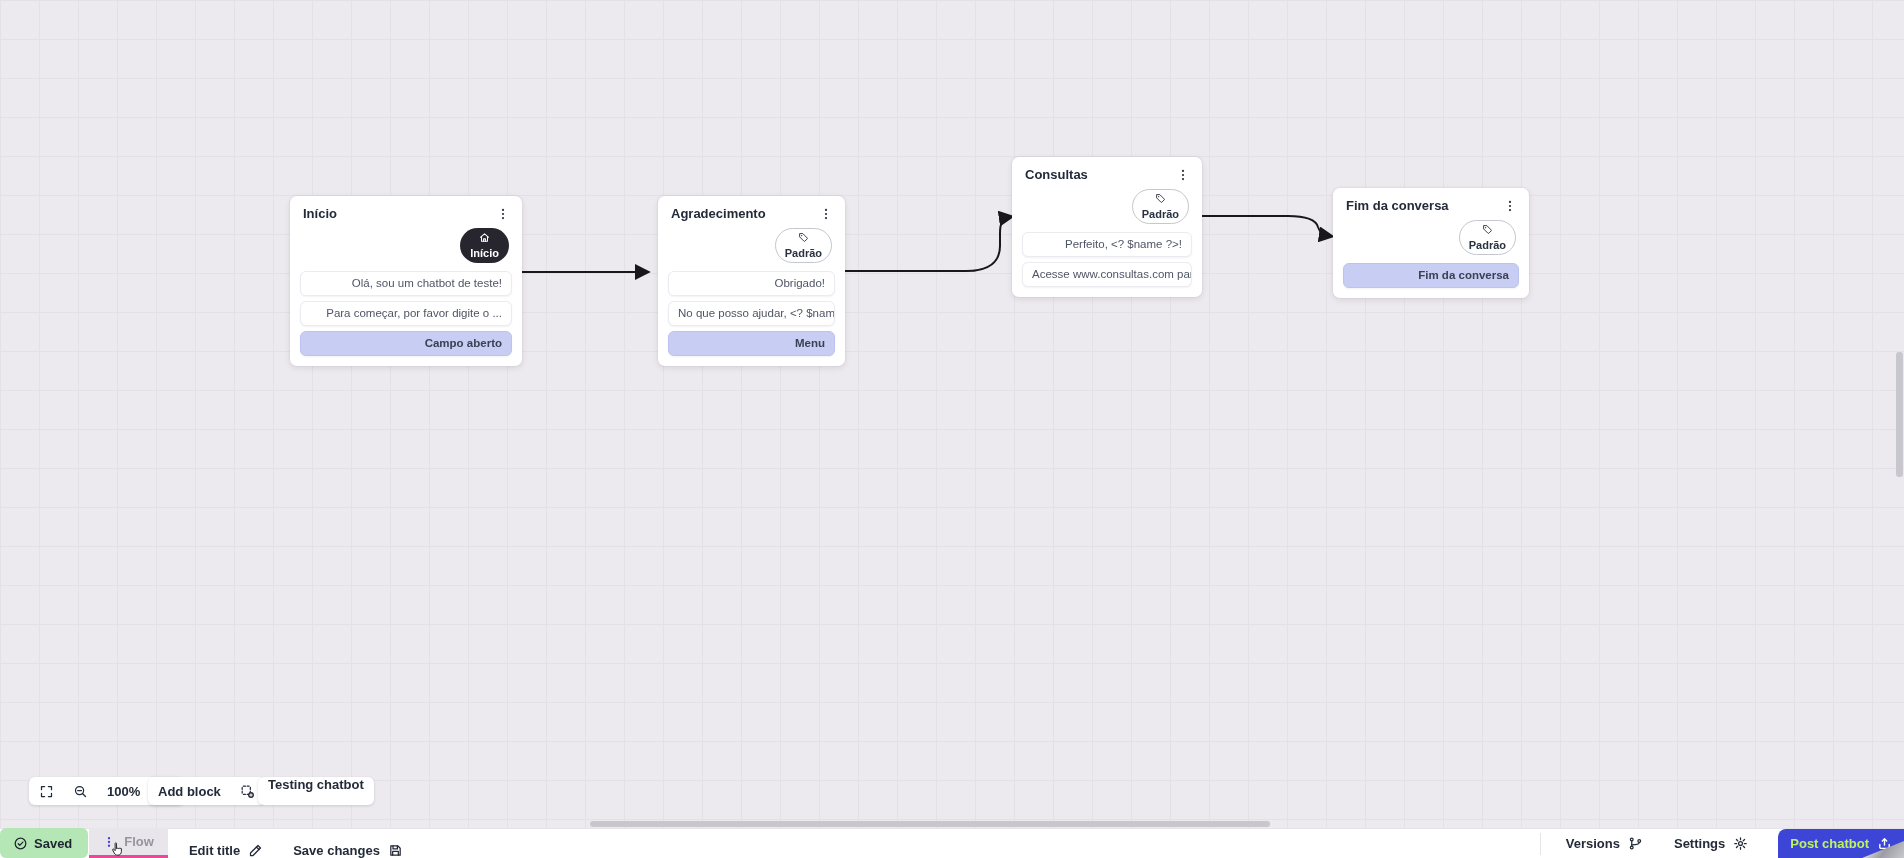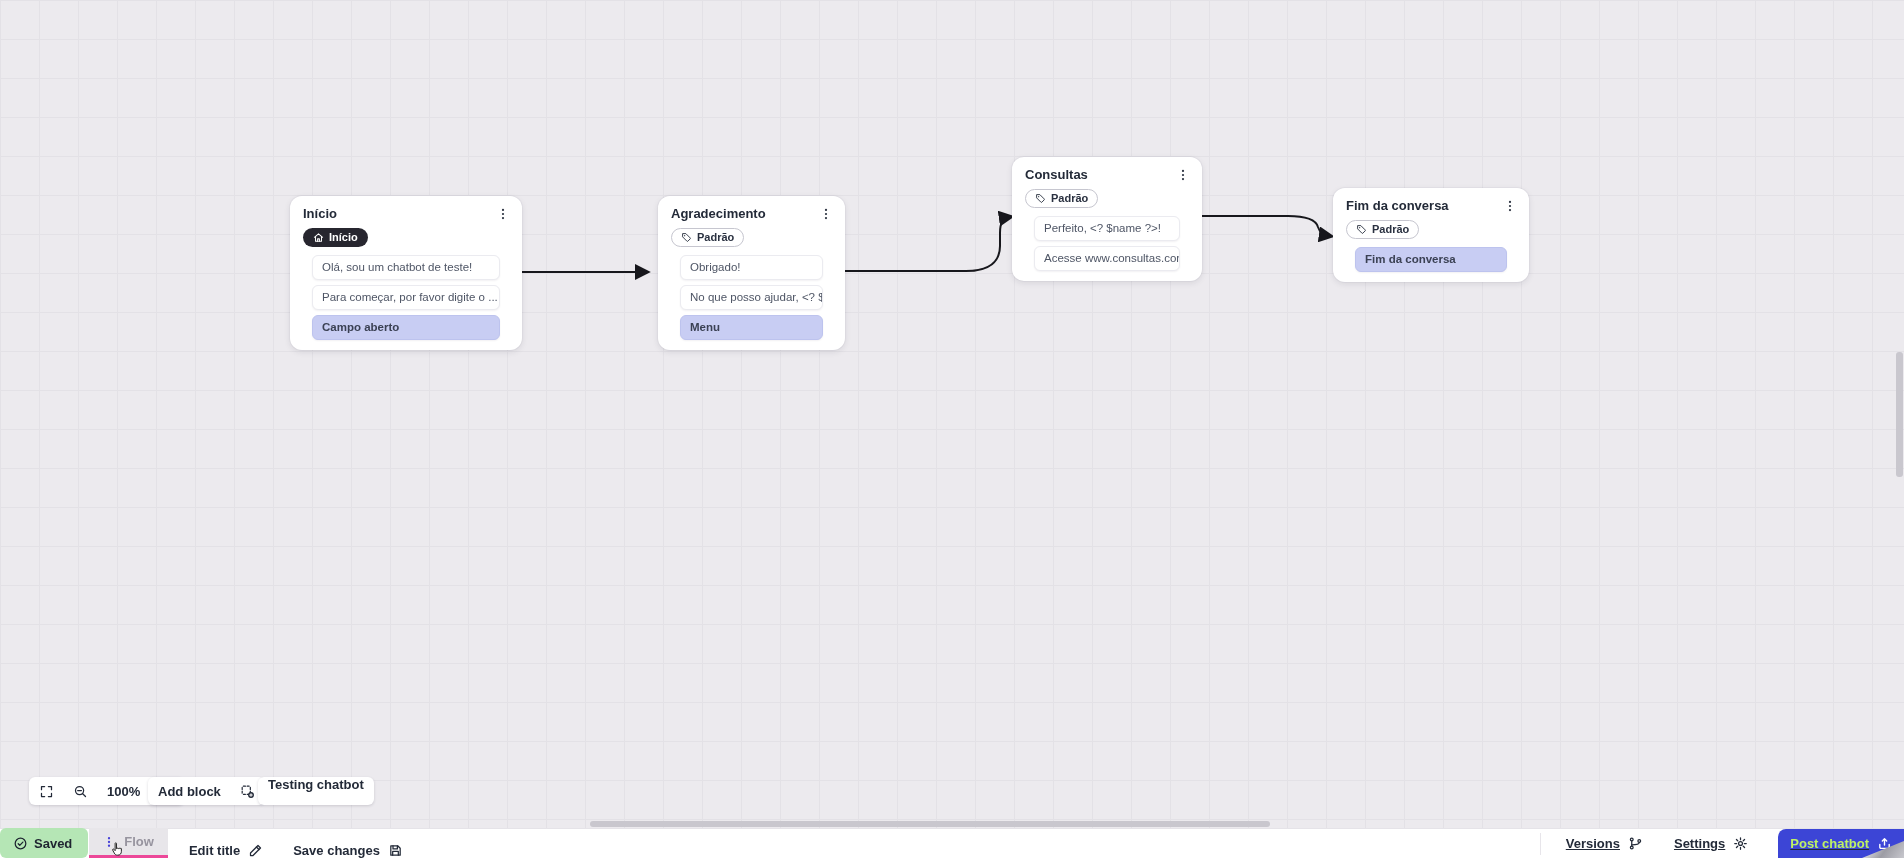--- a/index.html
+++ b/index.html
@@ -14,33 +14,34 @@
     background-color:#eceaee;
     background-image:
       linear-gradient(to right, #e3e1e6 1px, transparent 1px),
       linear-gradient(to bottom, #e3e1e6 1px, transparent 1px);
     background-size:39px 39px;
   }
   .edges { position:absolute; left:0; top:0; width:1904px; height:828px; pointer-events:none; }
 
   
   .node {
-    position:absolute; background:#fff; border-radius:12px;
+    position:absolute; background:#fff; border-radius:7px;
     box-shadow:0 2px 6px rgba(30,25,50,.10), 0 0 0 1px rgba(30,25,50,.03);
+    text-align:right;
   }
   .node-header { display:flex; justify-content:space-between; align-items:center; padding:10px 12px 0 13px; }
   .node-title { font-size:13px; font-weight:bold; color:#232a38; }
   .kebab { color:#2b3240; cursor:pointer; display:flex; }
   .kebab svg { width:14px; height:14px; }
   .badge-row { padding:7px 13px 0; }
-  .badge { display:inline-flex; align-items:center; gap:5px; font-size:11px; font-weight:bold; border-radius:999px; line-height:1; }
+  .badge { display:inline-flex; align-items:center; gap:5px; font-size:11px; font-weight:bold; border-radius:999px; line-height:1;flex-direction:column; }
   .badge.dark { background:#27262f; color:#fff; padding:4px 10px; }
   .badge.outline { background:#fff; color:#2a3140; border:1px solid #c6c6cf; padding:3px 9px; }
   .badge svg { width:11px; height:11px; }
-  .node-body { display:flex; flex-direction:column; gap:5px; padding:8px 22px 10px; }
+  .node-body { display:flex; flex-direction:column; gap:5px; padding:8px 10px 10px; }
   .card {
     background:#fff; border:1px solid #ebebf0; border-radius:6px;
     box-shadow:0 1px 2px rgba(30,25,50,.06);
     padding:5px 9px; font-size:11.5px; color:#4e5565;
     white-space:nowrap; overflow:hidden; height:25px; line-height:13px;
   }
   .card.purple { background:#c8cdf3; border-color:#bdc3ee; color:#3b4154; font-weight:bold; }
 
   
   .pill {
@@ -71,21 +72,21 @@
     position:relative; height:30px; display:flex; align-items:center; gap:9px; padding:0 14px;
     background:#e8e6ea; border-bottom:3px solid #ec4899; color:#97949f; font-weight:bold;
     margin-left:1px; cursor:pointer;
   }
   .flowtab svg { width:12px; height:12px; color:#4640d8; }
   .baritem { display:flex; align-items:center; gap:8px; font-weight:bold; cursor:pointer; }
   .baritem svg { width:15px; height:15px; }
   .bar-left { display:flex; align-items:flex-end; height:100%; }
   .bar-left .baritem.edit { margin-left:21px; }
   .bar-left .baritem.save { margin-left:30px; }
-  .bar-right { margin-left:auto; display:flex; align-items:center; height:100%;text-decoration:underline; }
+  .bar-right { margin-left:auto; display:flex; align-items:center; height:100%; }
   .vdivider { width:1px; height:22px; background:#e7e5ea; }
   .bar-right .baritem.versions { margin-left:25px; }
   .bar-right .baritem.settings { margin-left:31px; }
   .post-btn {
     height:30px; display:flex; align-items:center; gap:8px; padding:0 12px;
     margin-left:30px; background:#3c45d6; color:#bef264; font-weight:bold;
     border:none; border-radius:8px 0 0 0; font-size:13px; cursor:pointer;
     font-family:"Liberation Sans", sans-serif;
   }
   .post-btn svg { width:15px; height:15px; }

